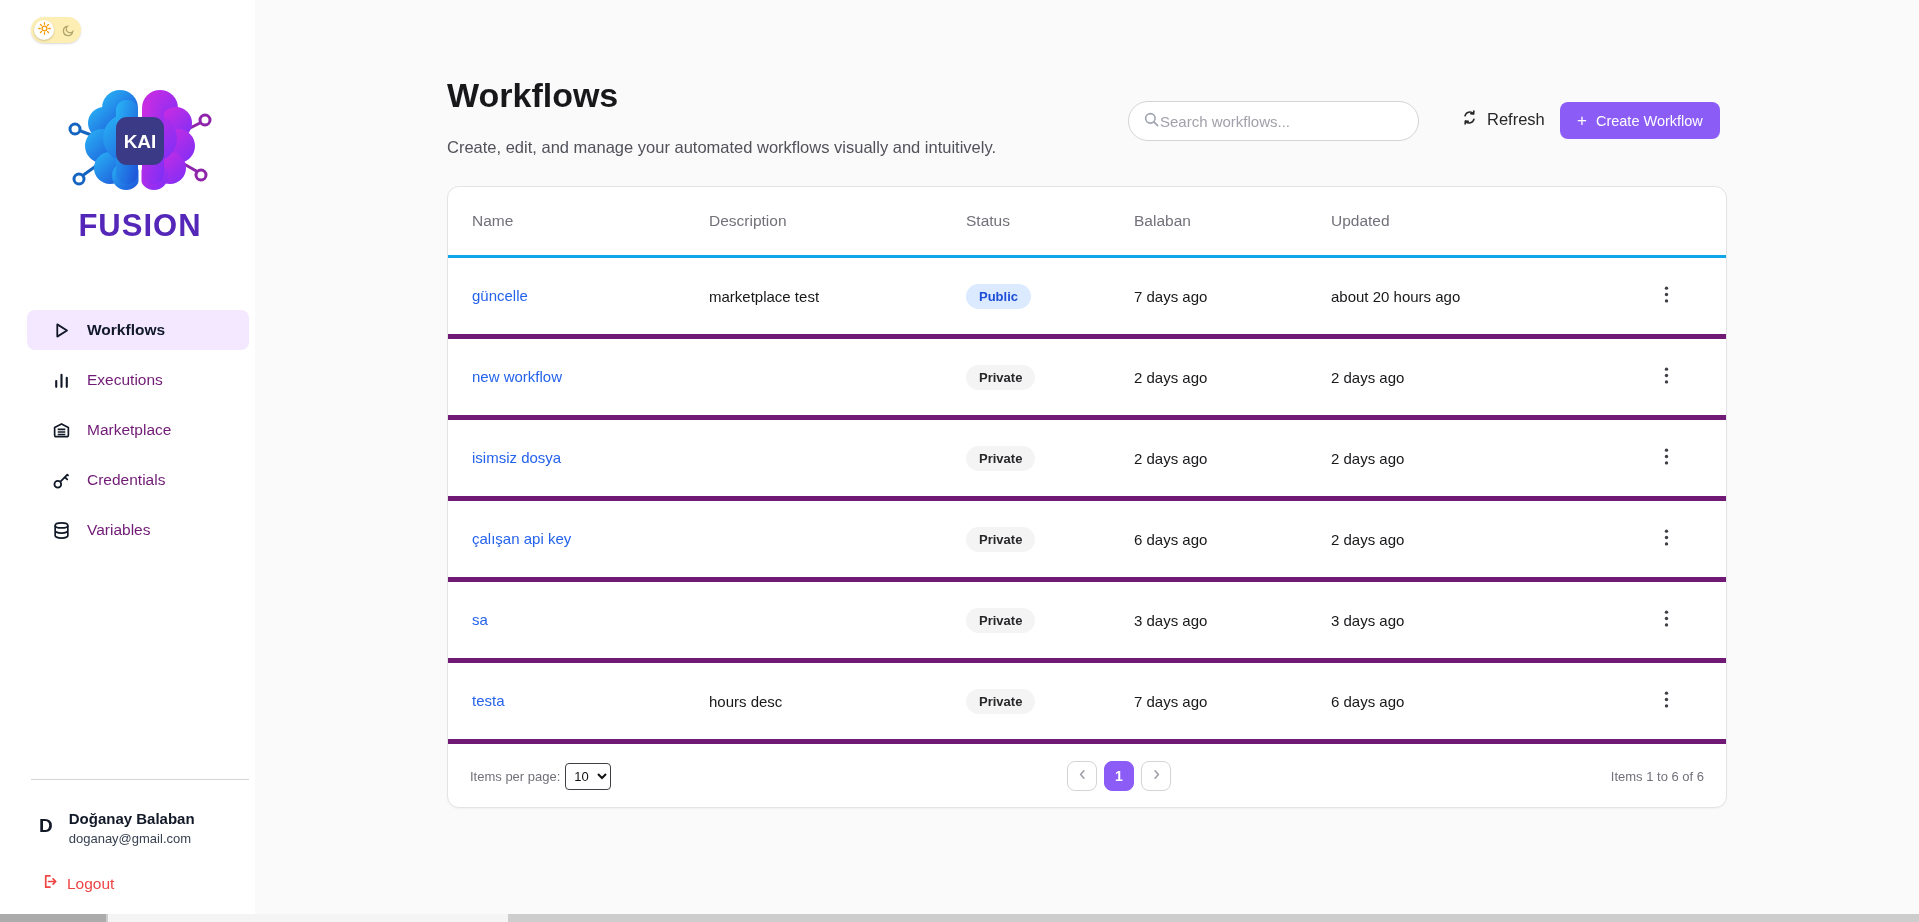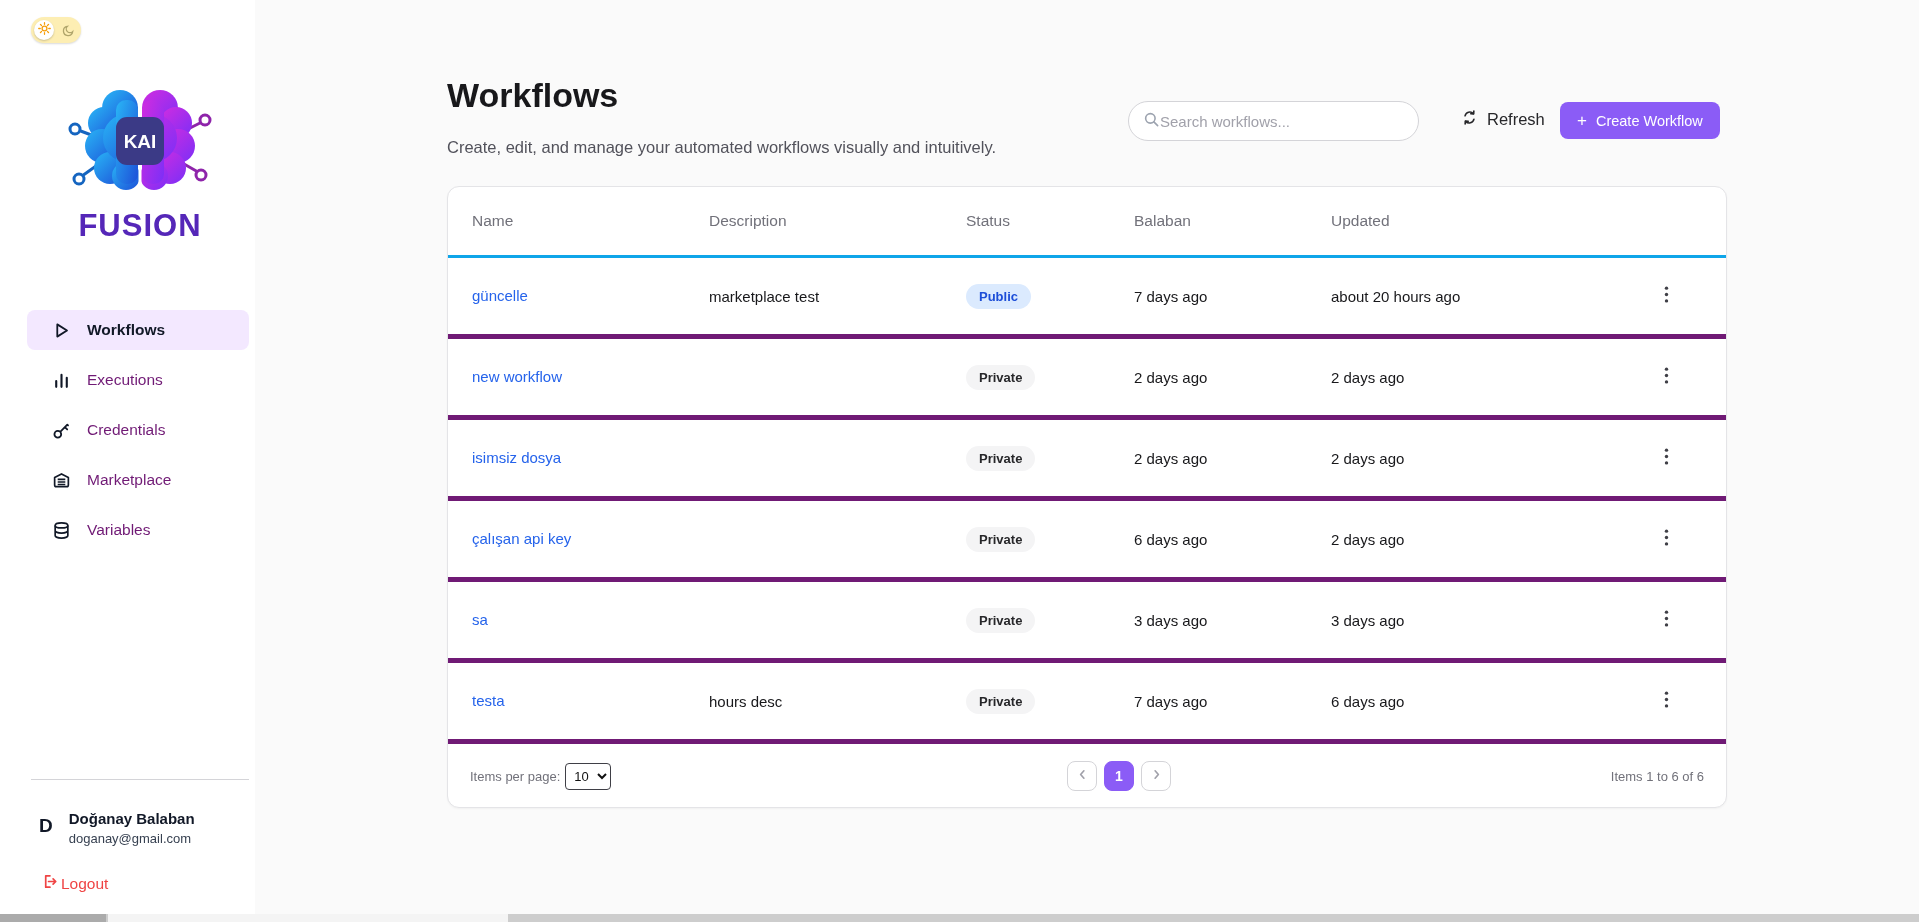--- a/index.html
+++ b/index.html
@@ -27,21 +27,21 @@
     height:40px; margin-bottom:10px; display:flex; align-items:center; gap:16px;
     padding-left:24px; border-radius:8px; cursor:pointer; font-size:15.5px; color:#701a75;
   }
   .nav-item.active { background:#f3e8ff; font-weight:700; color:#111827; }
   .nav-icon { width:20px; height:20px; display:flex; align-items:center; justify-content:center; flex:0 0 auto; }
   .user-divider { position:absolute; top:779px; left:18px; width:218px; border-top:1px solid #d4d4d8; }
   .user-info { position:absolute; top:810px; left:26px; display:flex; gap:16px; }
   .user-avatar { font-size:19px; font-weight:800; color:#111827; padding-top:5px; }
   .user-name { font-size:15px; font-weight:700; color:#111827; }
   .user-email { font-size:13px; color:#374151; margin-top:4px; }
-  .logout-btn { position:absolute; top:873px; left:28px; display:flex; align-items:center; gap:3px; color:#ef4444; font-size:15.5px; background:none; border:none; cursor:pointer; font-family:inherit; }
+  .logout-btn { position:absolute; top:873px; left:28px; display:flex; align-items:center; gap:9px; color:#ef4444; font-size:15.5px; background:none; border:none; cursor:pointer; font-family:inherit; }
 
   
   .main-bg { position:absolute; left:255px; top:0; right:0; bottom:0; background:#fafafa; }
   .page-title { position:absolute; left:447px; top:76px; font-size:34px; font-weight:700; color:#18181b; }
   .page-subtitle { position:absolute; left:447px; top:138px; font-size:16.5px; color:#52525b; }
   .search-box {
     position:absolute; left:1128px; top:101px; width:291px; height:40px;
     background:#fff; border:1px solid #d4d4d8; border-radius:20px;
     display:flex; align-items:center; gap:0; padding:0 14px;
   }
@@ -172,35 +172,35 @@
     <div class="nav-item">
       <span class="nav-icon">
         <svg width="19" height="19" viewBox="0 0 18 18" fill="none" stroke="#111827" stroke-width="2" stroke-linecap="round">
             <path d="M4 15V9.5M9 15V3.5M14 15V6.5"></path>
           </svg>
       </span>
       <span>Executions</span>
     </div>
     <div class="nav-item">
       <span class="nav-icon">
+        <svg width="19" height="19" viewBox="0 0 18 18" fill="none" stroke="#111827" stroke-width="1.6" stroke-linejoin="round">
+            <path d="M2.5 6.2 L9 2.8 L15.5 6.2 V13.2 a1.6 1.6 0 0 1-1.6 1.6 H4.1 a1.6 1.6 0 0 1-1.6-1.6 Z"></path>
+            <path d="M5.4 8h7.2M5.4 10.4h7.2M5.4 12.8h7.2"></path>
+          </svg>
+      </span>
+      <span>Marketplace</span>
+    </div>
+    <div class="nav-item">
+      <span class="nav-icon">
         <svg width="19" height="19" viewBox="0 0 18 18" fill="none" stroke="#111827" stroke-width="1.7" stroke-linecap="round">
             <circle cx="5.5" cy="12.5" r="3.2"></circle>
             <path d="M8 10 L14.5 3.5M12.2 5.8 L14.4 8M14.5 3.5 L15.2 4.2"></path>
           </svg>
       </span>
       <span>Credentials</span>
-    </div>
-    <div class="nav-item">
-      <span class="nav-icon">
-        <svg width="19" height="19" viewBox="0 0 18 18" fill="none" stroke="#111827" stroke-width="1.6" stroke-linejoin="round">
-            <path d="M2.5 6.2 L9 2.8 L15.5 6.2 V13.2 a1.6 1.6 0 0 1-1.6 1.6 H4.1 a1.6 1.6 0 0 1-1.6-1.6 Z"></path>
-            <path d="M5.4 8h7.2M5.4 10.4h7.2M5.4 12.8h7.2"></path>
-          </svg>
-      </span>
-      <span>Marketplace</span>
     </div>
     <div class="nav-item">
       <span class="nav-icon">
         <svg width="19" height="19" viewBox="0 0 18 18" fill="none" stroke="#111827" stroke-width="1.6">
             <ellipse cx="9" cy="4.2" rx="6" ry="2.4"></ellipse>
             <path d="M3 4.2v9.6c0 1.3 2.7 2.4 6 2.4s6-1.1 6-2.4V4.2M3 9c0 1.3 2.7 2.4 6 2.4S15 10.3 15 9"></path>
           </svg>
       </span>
       <span>Variables</span>
     </div>

